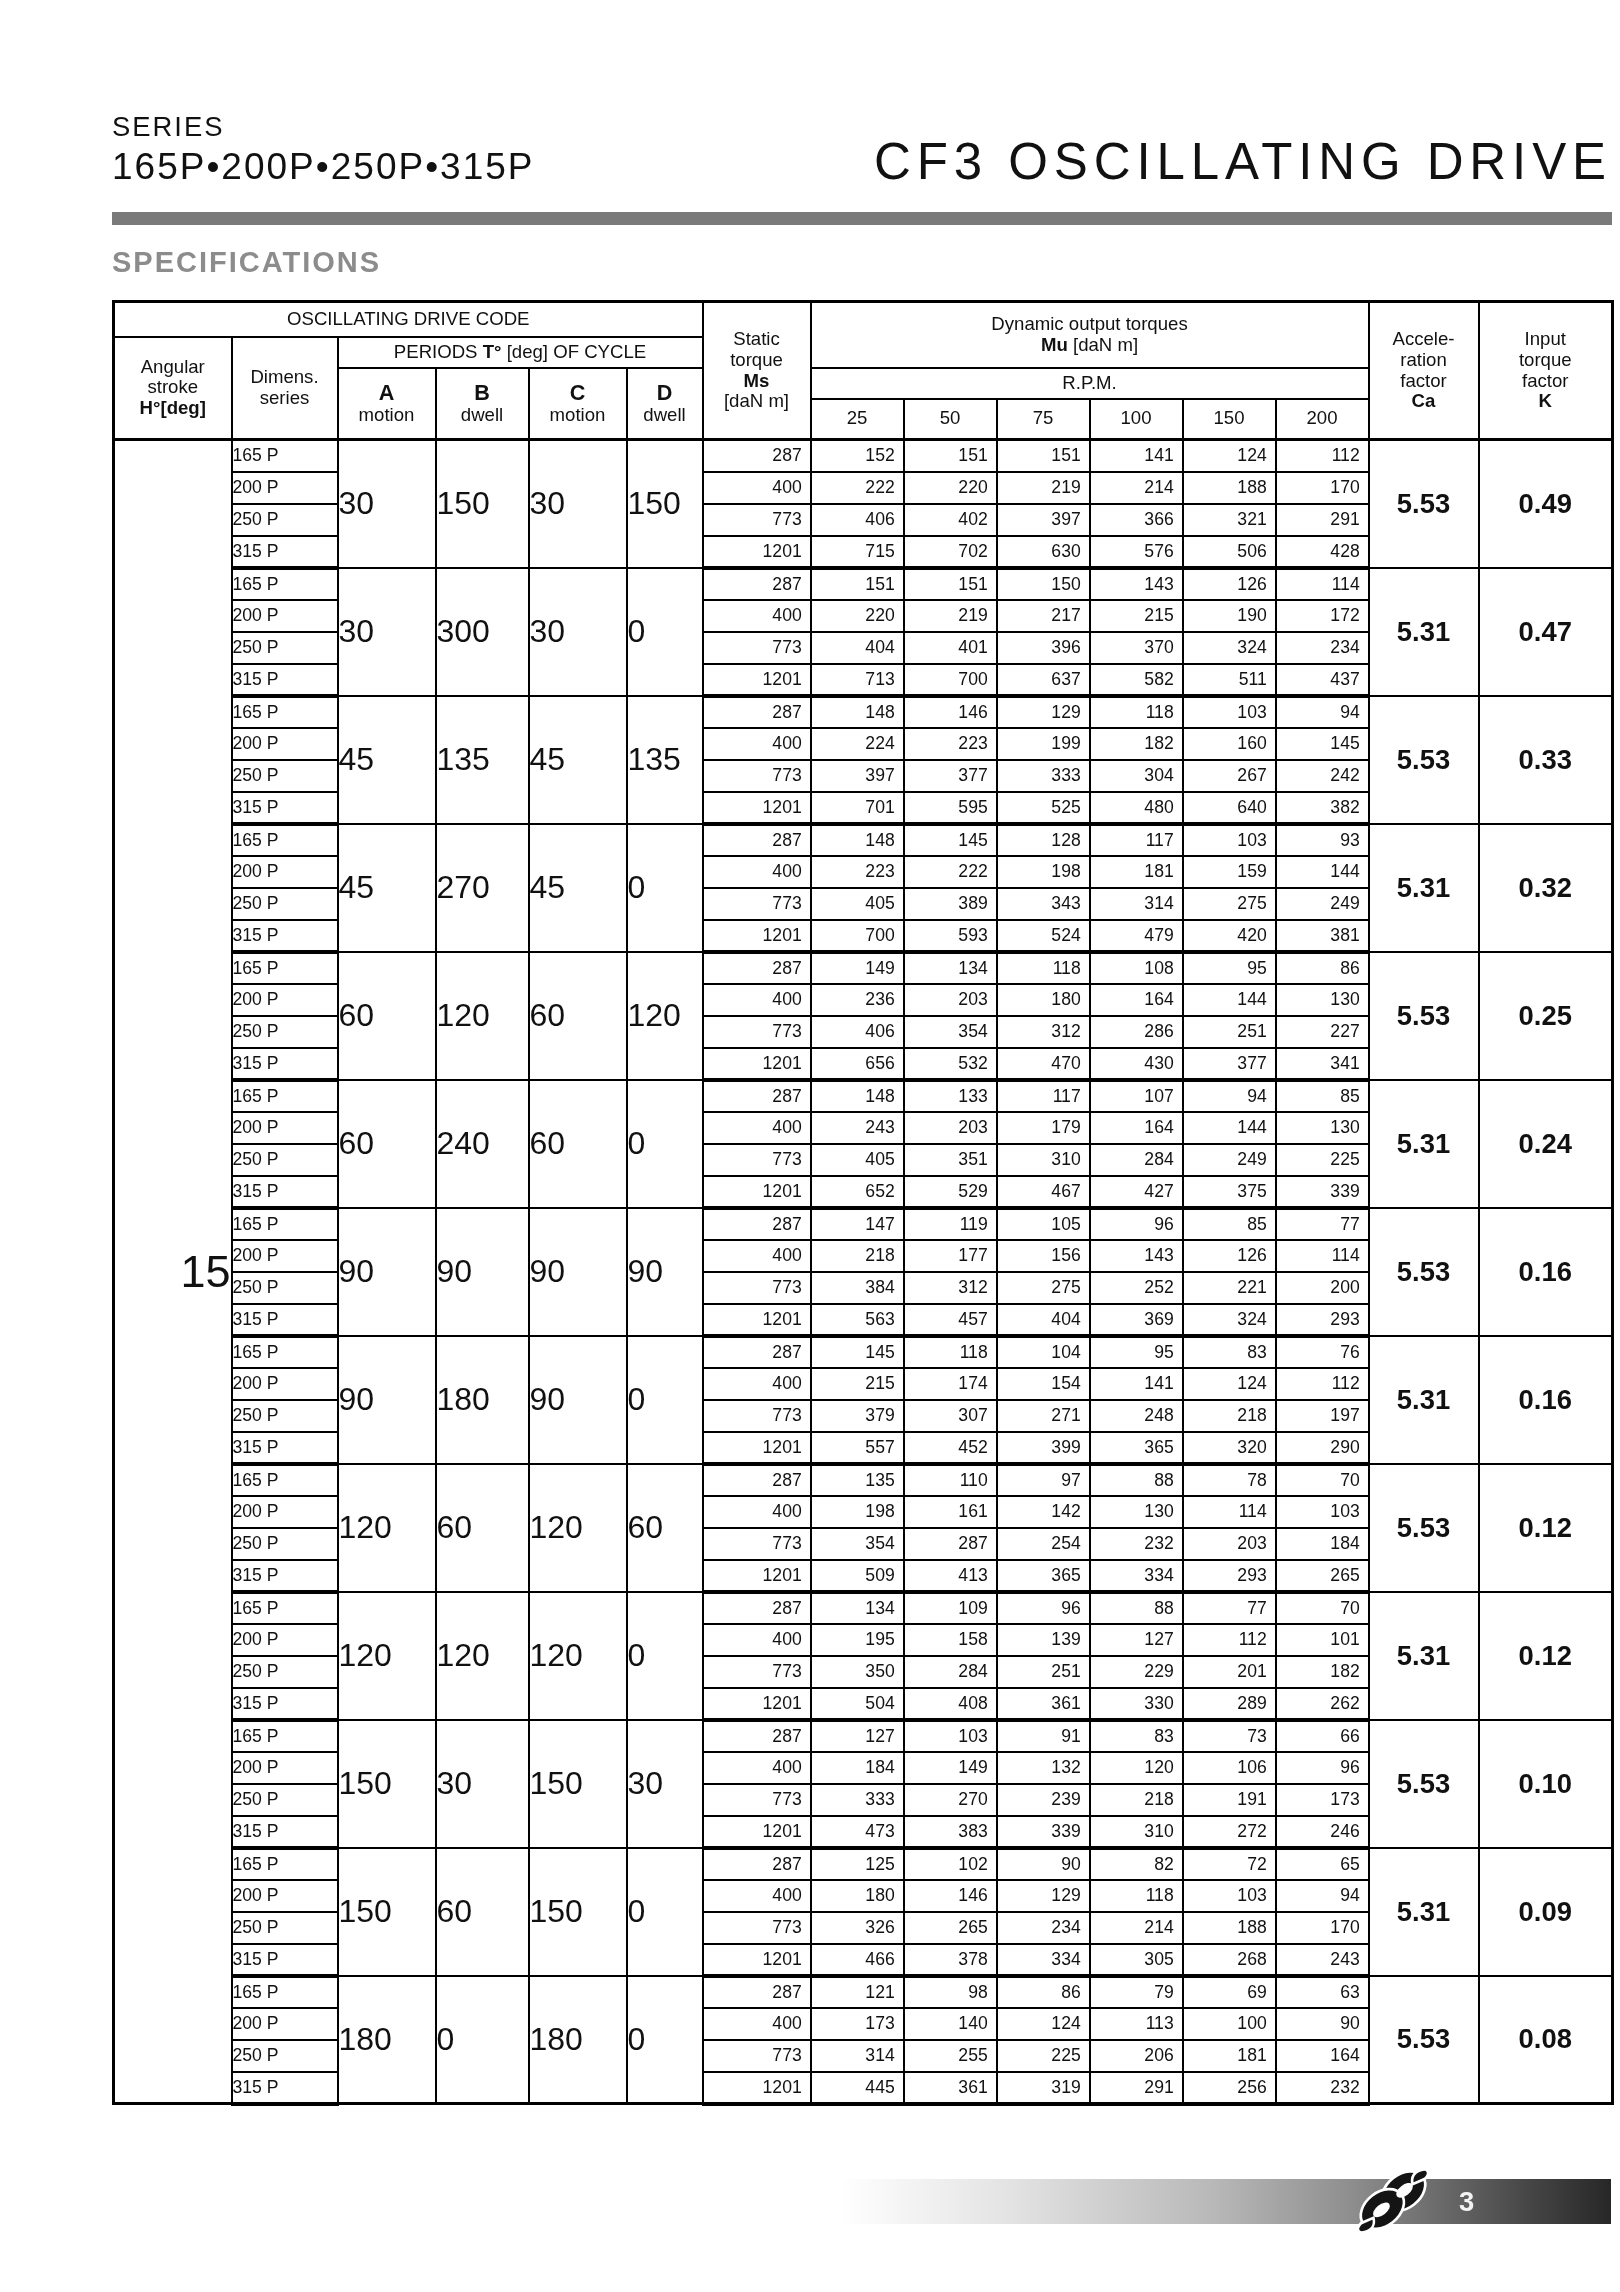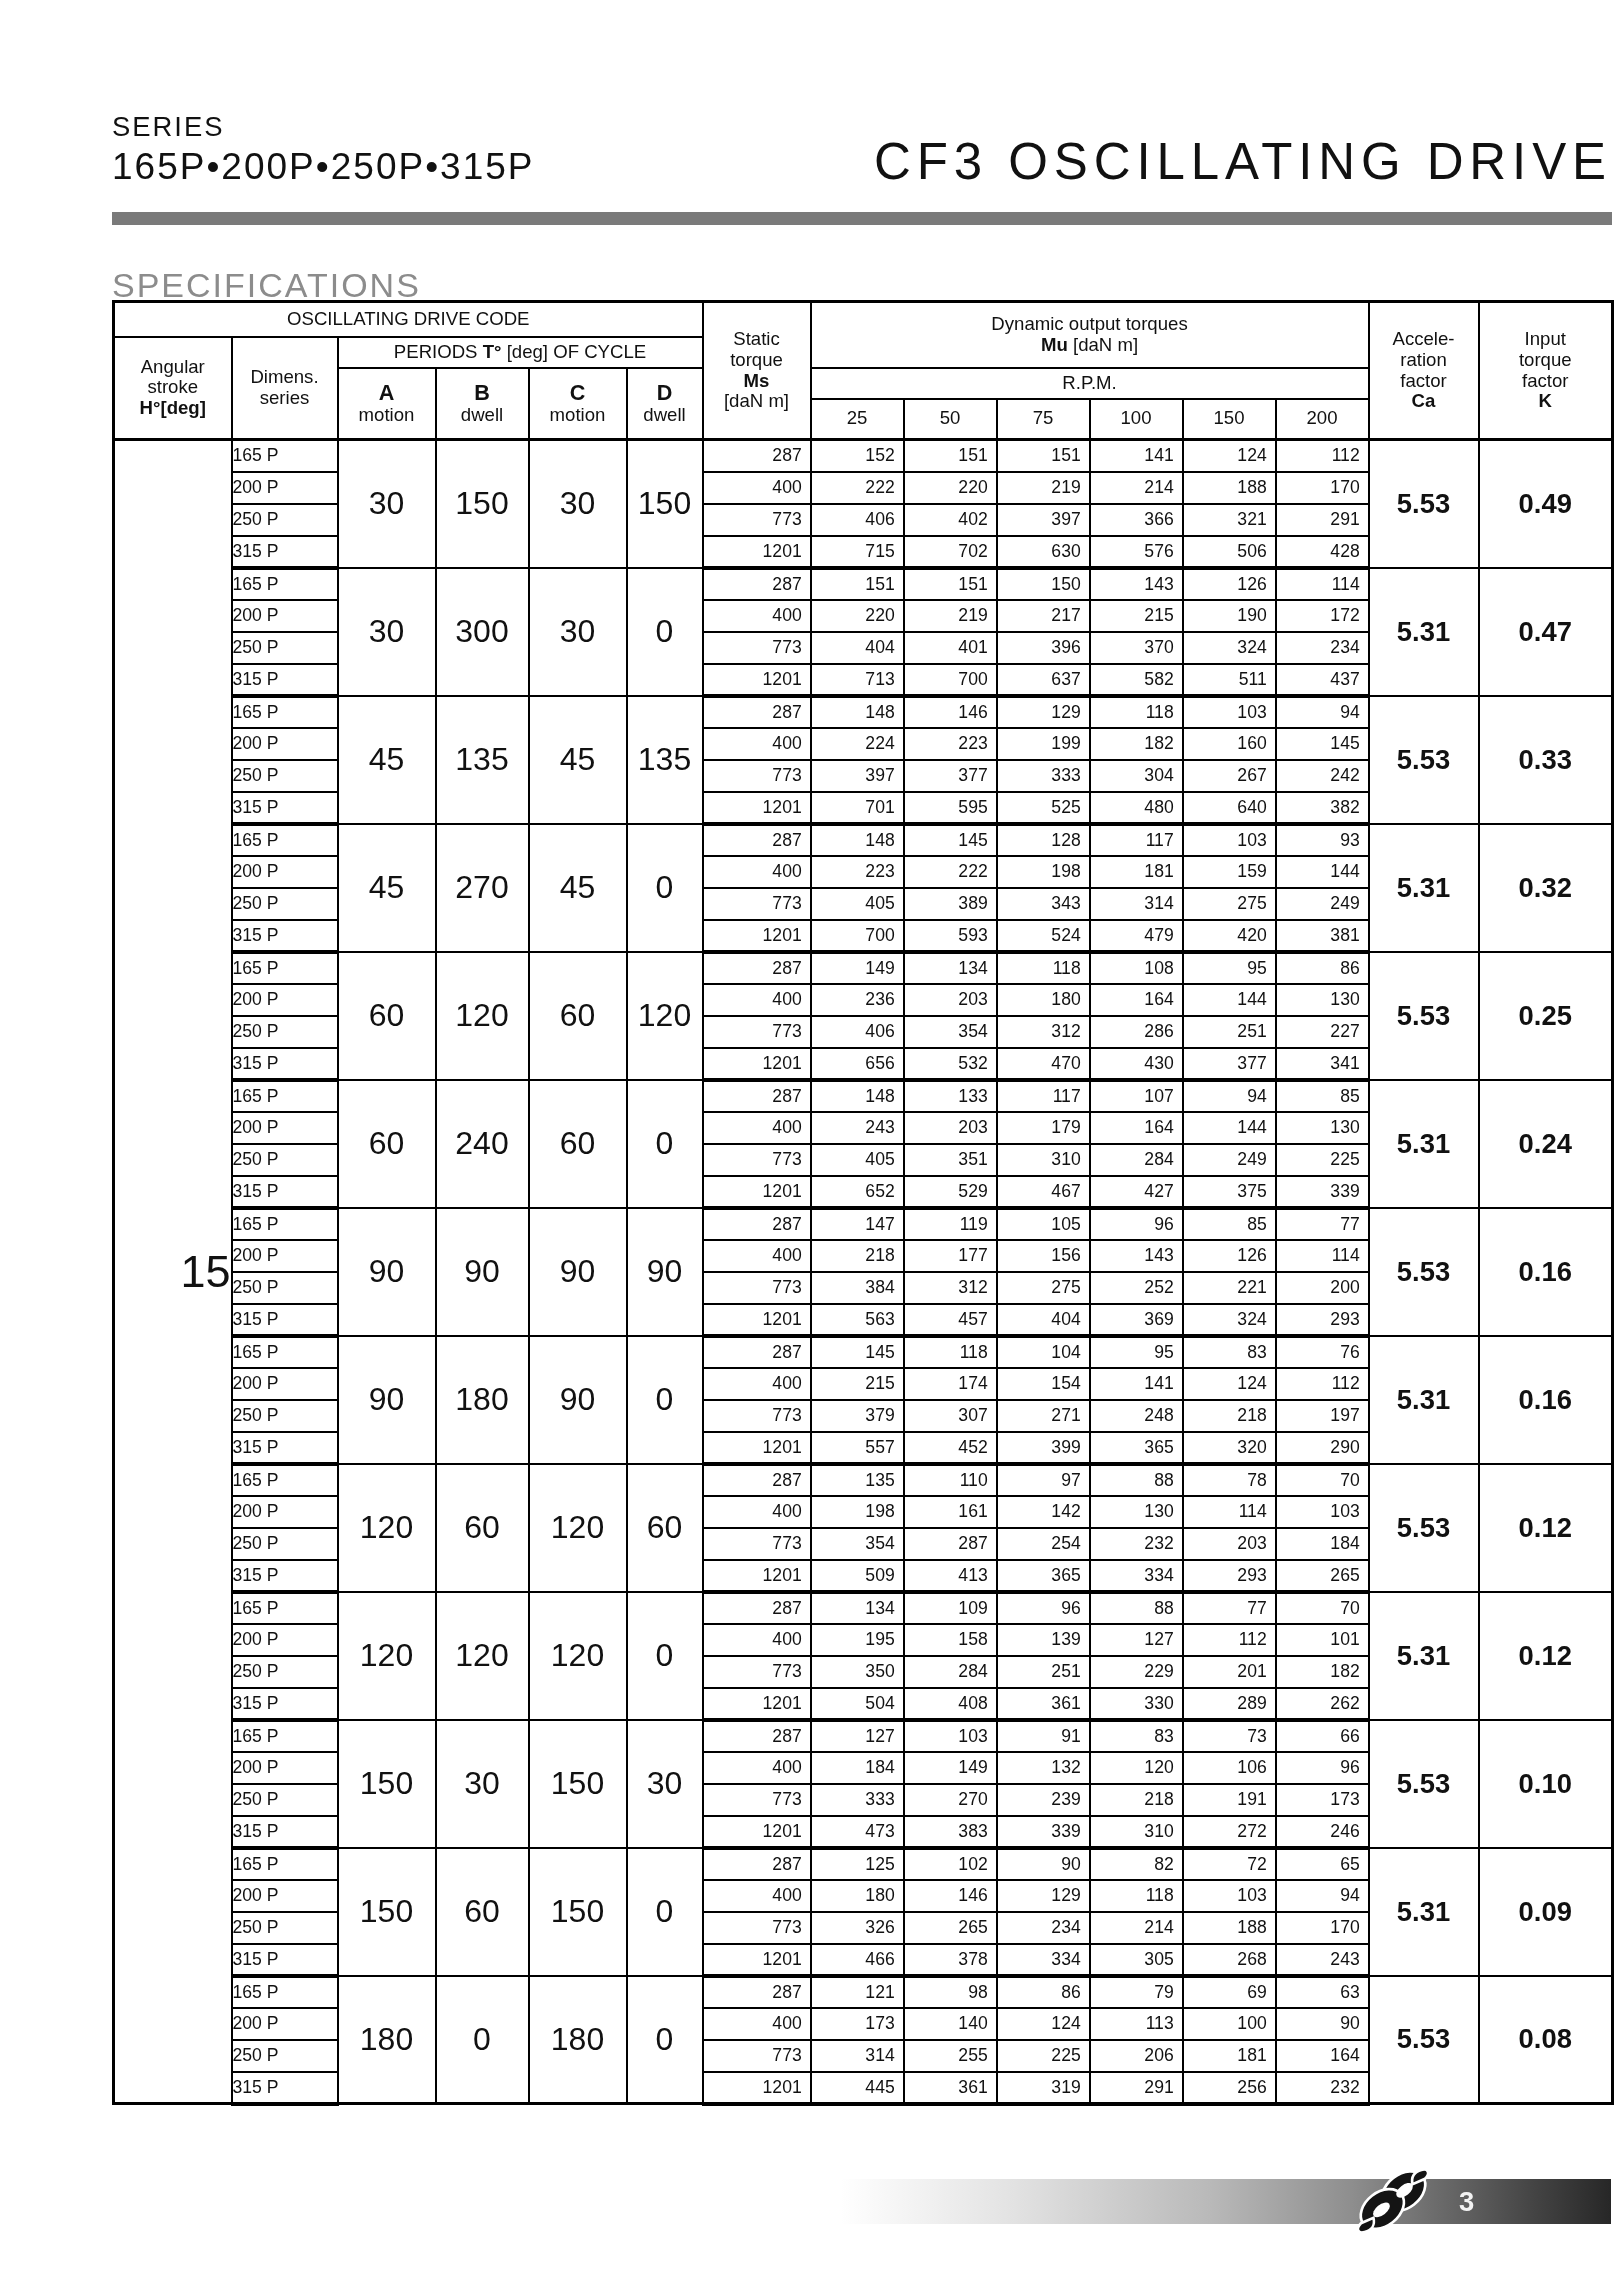--- a/index.html
+++ b/index.html
@@ -10,22 +10,22 @@
   
   .masthead {
     position:absolute; top:110px; left:64px; width:1500px;
     display:flex; justify-content:space-between; align-items:flex-end;
   }
   .series-label { font-size:27.4px; letter-spacing:2px; line-height:1.25; }
   .series-models { font-size:37px; letter-spacing:2px; line-height:1.25; }
   .doc-title { margin:0; font-size:51px; font-weight:400; letter-spacing:5.9px; white-space:nowrap; }
   .title-rule { position:absolute; top:212px; left:64px; width:1500px; height:12.7px; background:#7a7a7a; }
   .section-heading {
-    position:absolute; top:266px; left:64px; margin:0;
-    font-size:34px; font-weight:normal; color:#8c8c8c; letter-spacing:2px;
+    position:absolute; top:246px; left:64px; margin:0;
+    font-size:29px; font-weight:bold; color:#8c8c8c; letter-spacing:2px;
   }
   
   table.spec-table {
     position:absolute; top:300px; left:64px; width:1500px;
     border-collapse:collapse; table-layout:fixed;
     border:3.9px solid #000;
   }
   .spec-table th, .spec-table td { border:2px solid #000; padding:0; overflow:hidden; }
   .spec-table thead th { font-weight:normal; font-size:18.6px; line-height:1.12; text-align:center; vertical-align:middle; }
   .spec-table thead tr.hr1 { height:35px; }
@@ -37,21 +37,21 @@
   .period-col .word { font-size:18.6px; }
   .rpm-num { font-size:18.6px; }
   
   .spec-table tbody tr { height:32px; }
   .spec-table tbody td { vertical-align:middle; border-bottom-width:2.9px; }
   .spec-table tbody tr:first-child td { border-top-width:3.9px; }
   .spec-table tbody tr.group-end td { border-bottom-width:4.9px; }
   td.period-cell, td.ca-cell, td.k-cell { border-bottom-width:4.9px; }
   td.angular-cell { text-align:right; font-size:45px; }
   td.dimens-cell { text-align:left; font-size:17.6px; }
-  td.period-cell { text-align:center; font-size:32px; }
+  td.period-cell { text-align:left; font-size:32px; }
   td.num-cell { text-align:right; padding-right:7.8px; font-size:17.6px; }
   td.factor-cell { text-align:center; font-size:27.4px;font-weight:bold; }
   
   .footer-bar {
     position:absolute; top:2179px; left:792px; width:771px; height:45px;
     background:linear-gradient(90deg,#ffffff 0%,#e3e3e3 22%,#b9b9b9 48%,#8f8f8f 66%,#444444 90%,#272727 100%);
   }
   .brand-logo { position:absolute; left:508px; top:-17.6px; }
   .page-num {
     position:absolute; left:619px; top:0; height:45px; line-height:45px;

